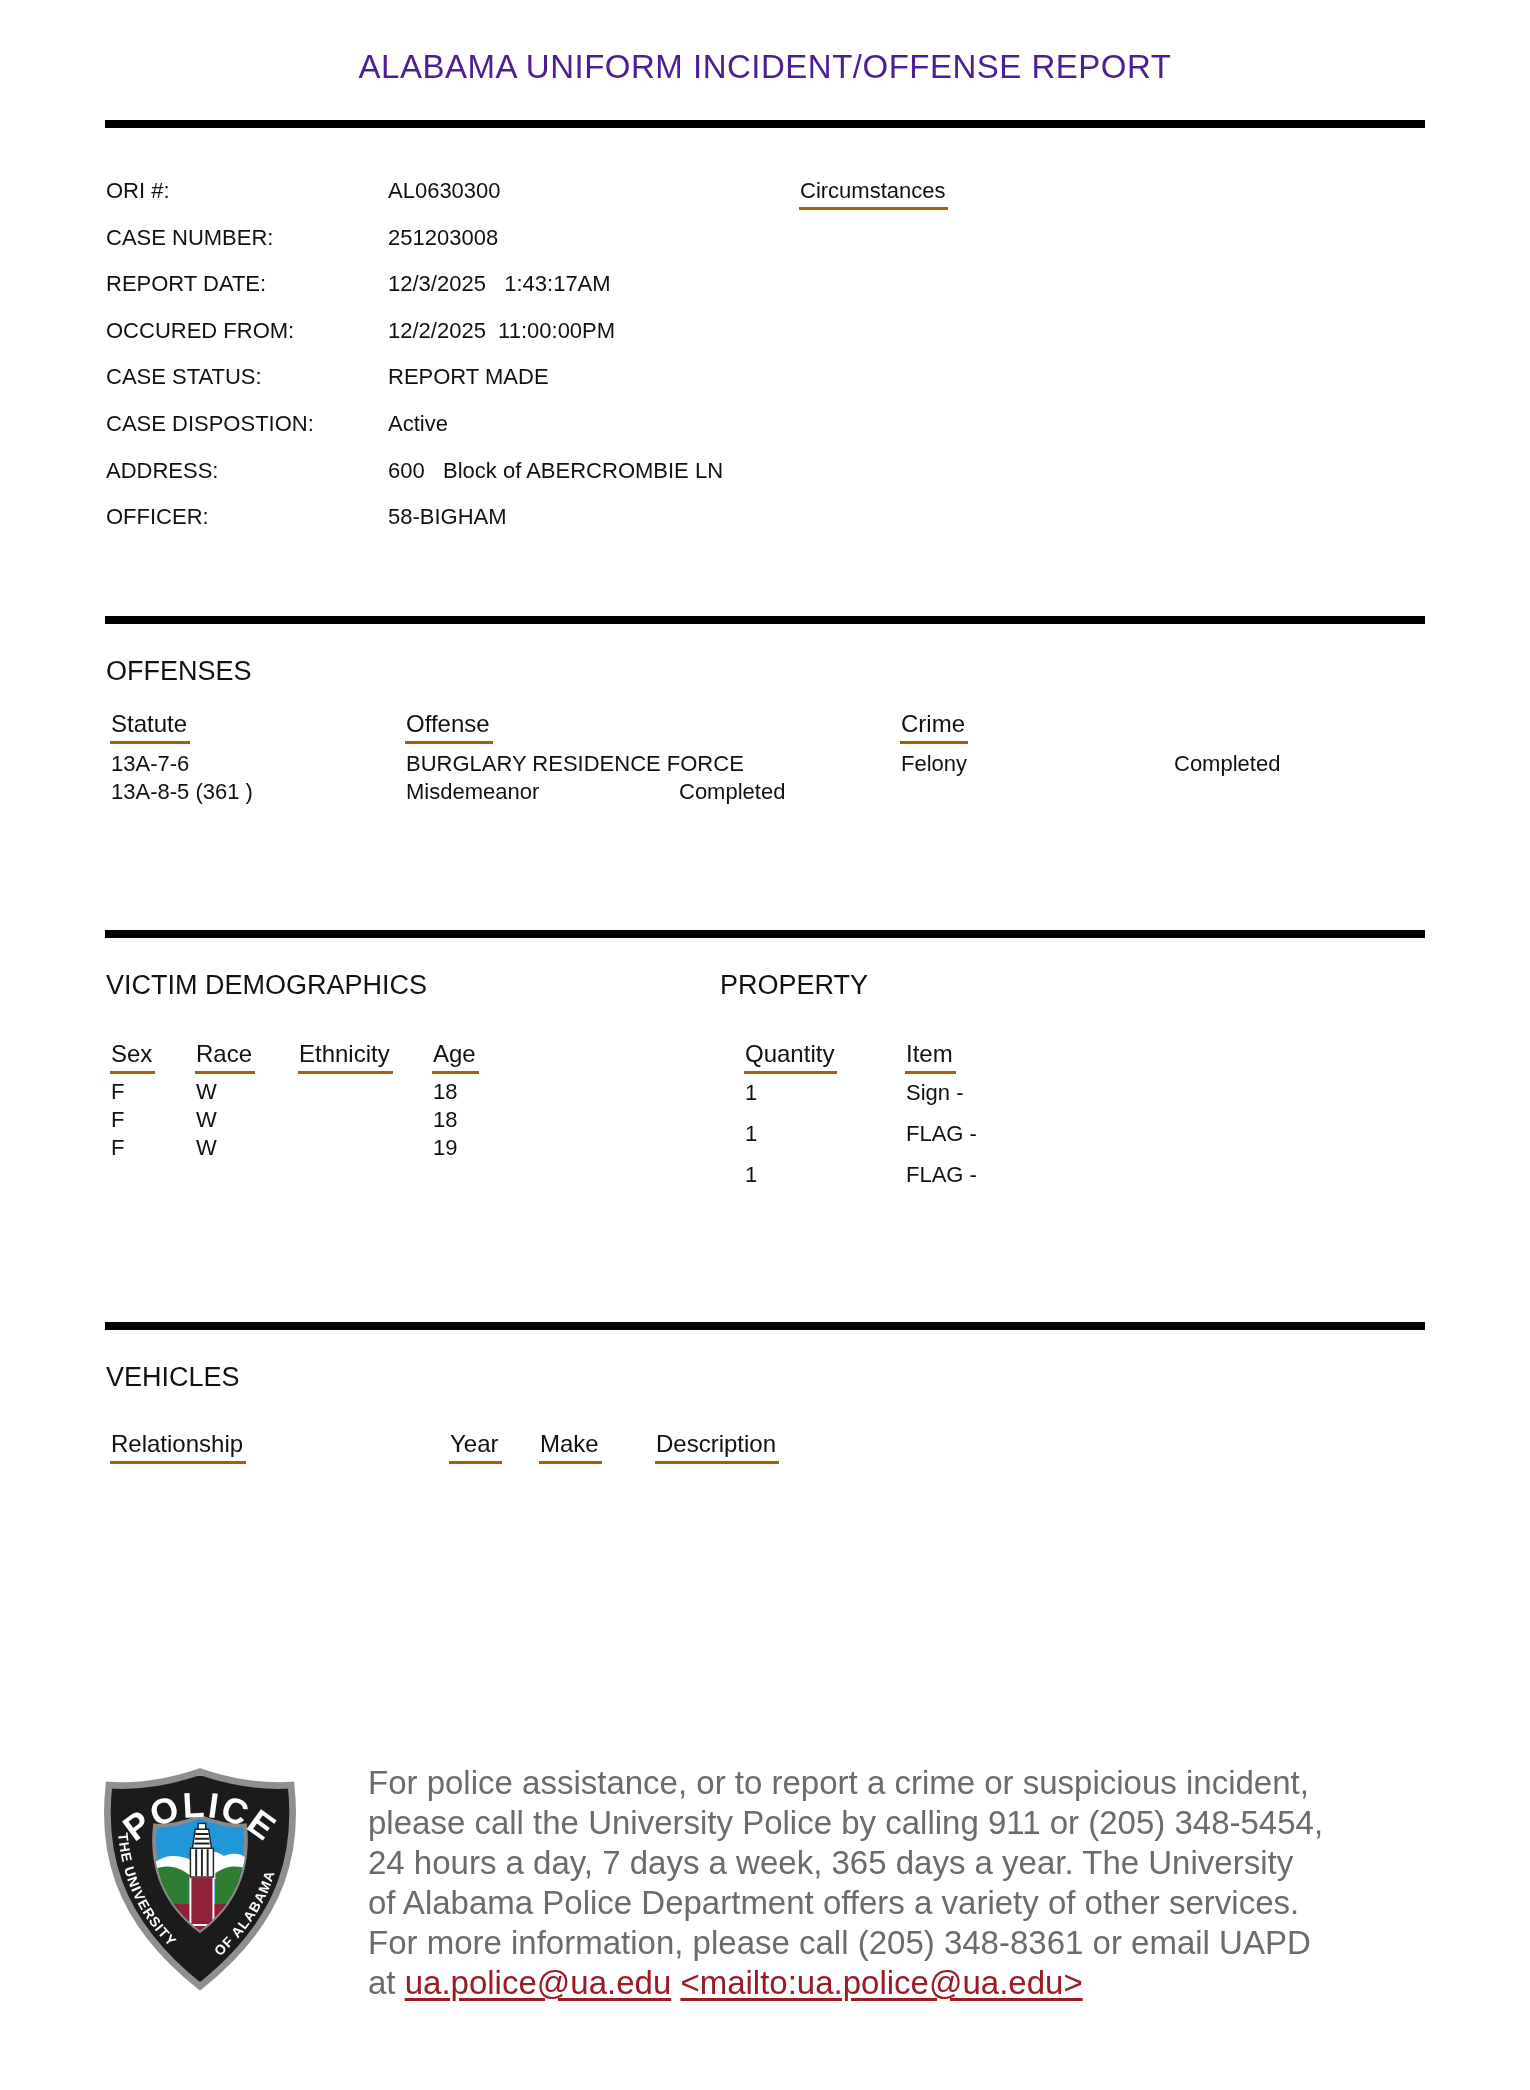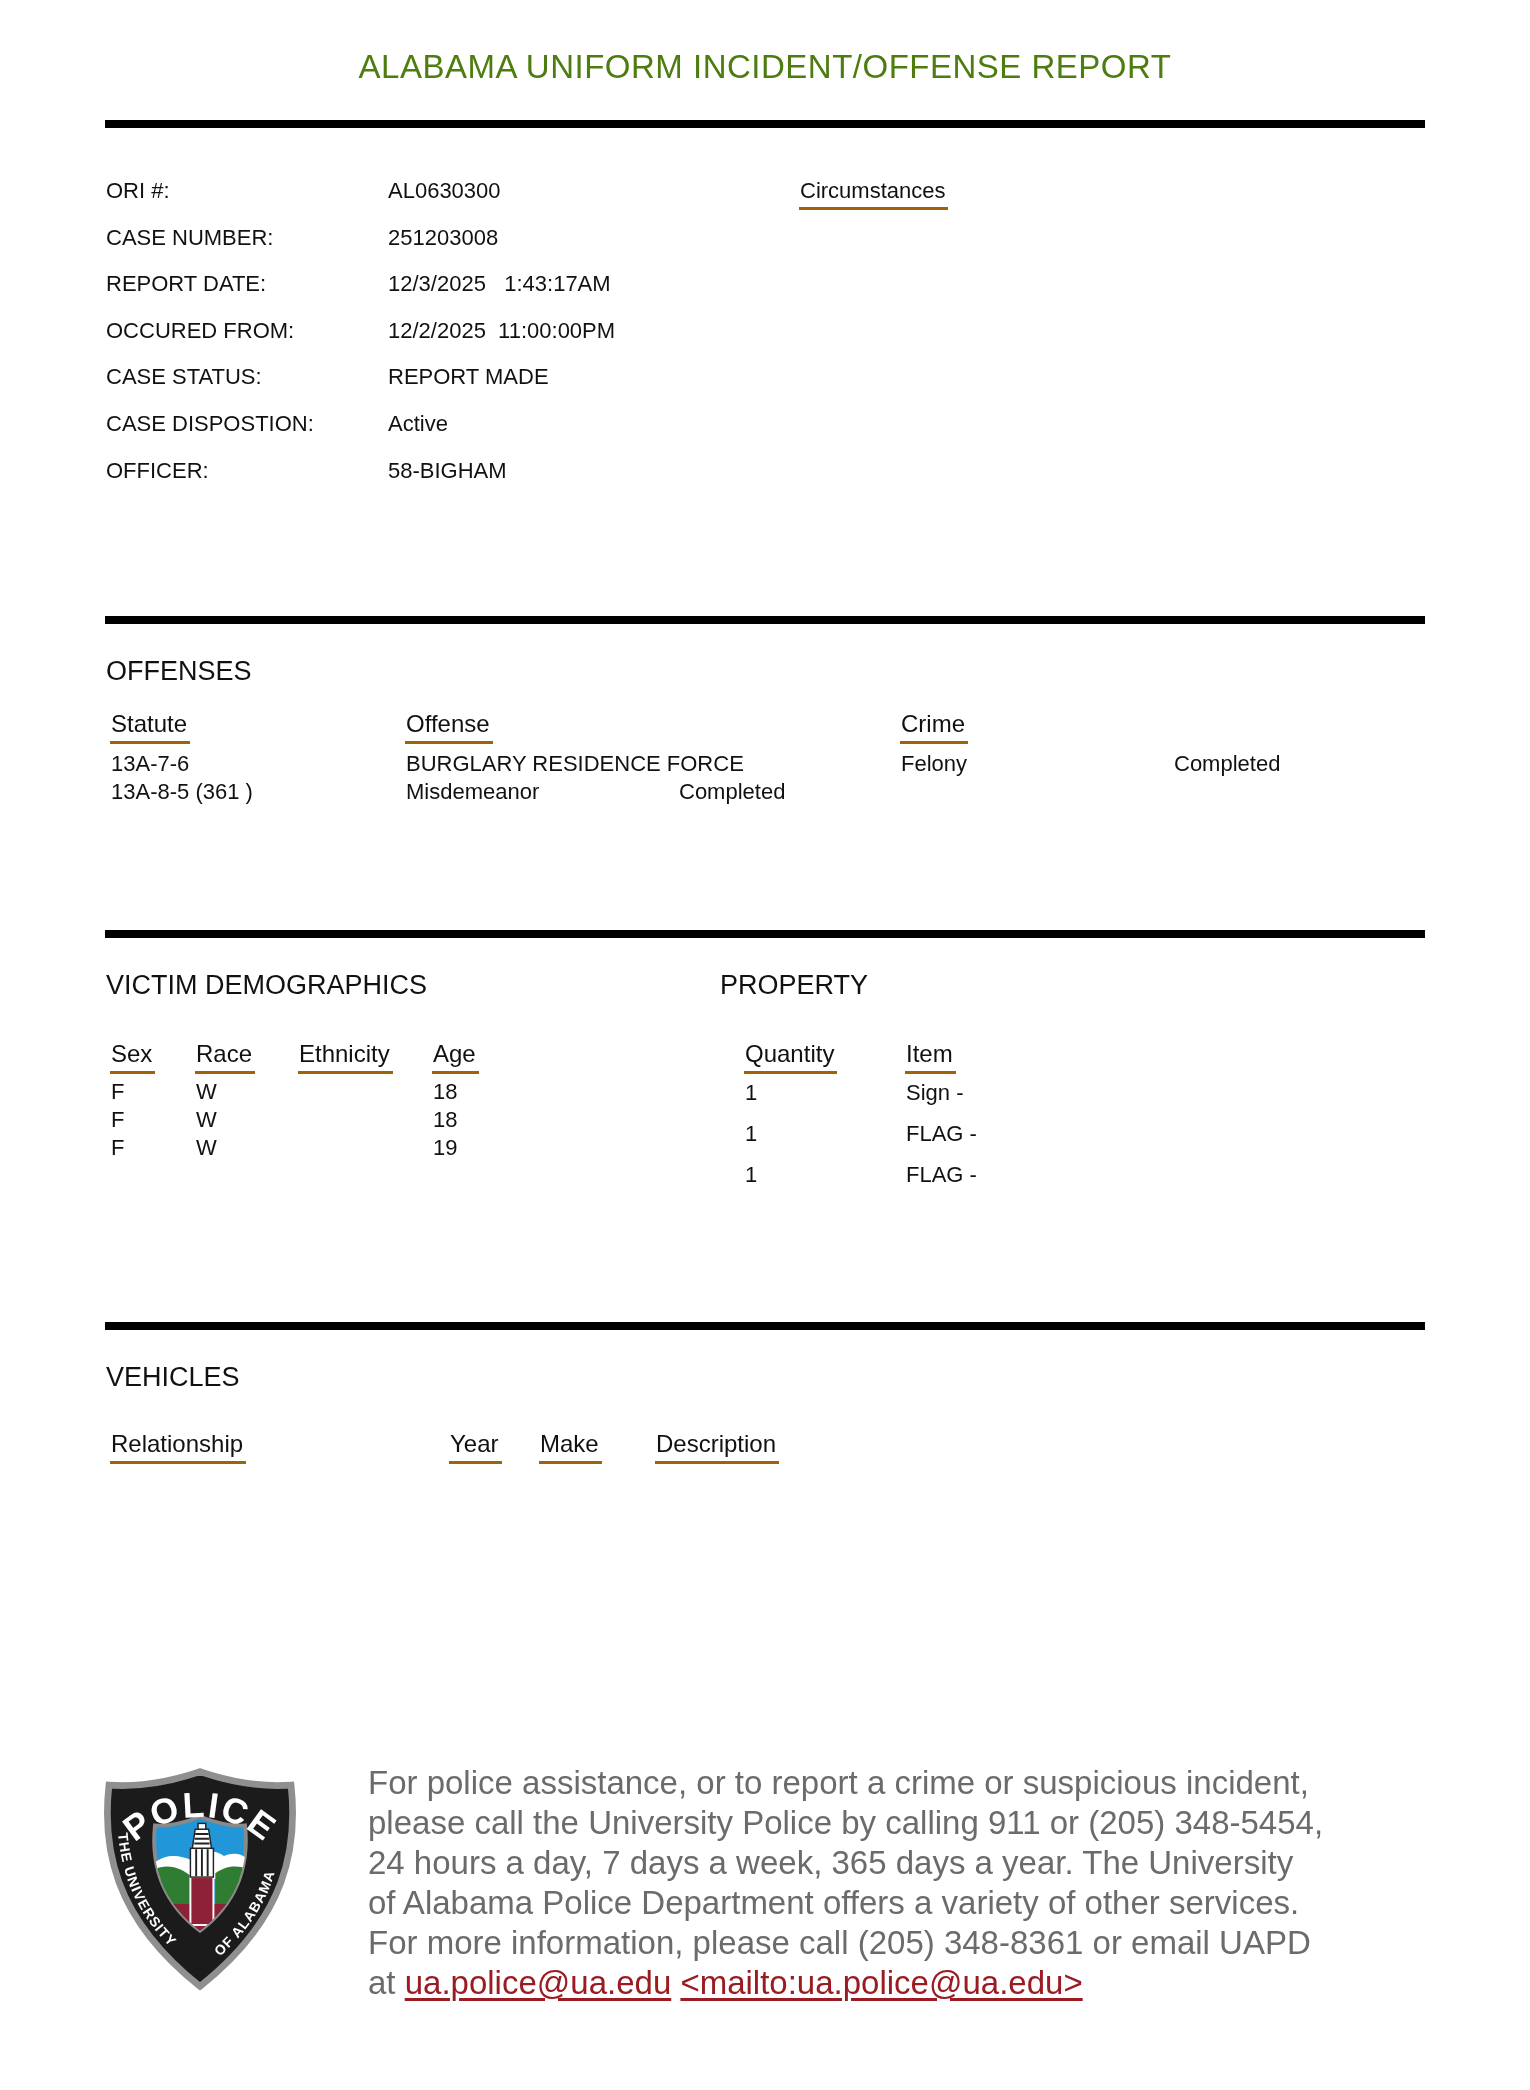--- a/index.html
+++ b/index.html
@@ -1,18 +1,18 @@
 <!DOCTYPE html>
 <html><head>
 <meta charset="utf-8">
 <style>
   html,body{margin:0;padding:0;background:#ffffff;}
   body{font-family:"Liberation Sans", sans-serif; color:#111; width:1530px; height:2090px; position:relative;}
   .page{position:absolute; left:0; top:0; width:1530px; height:2090px; background:#fff;}
-  .title{position:absolute; left:0; top:48px; width:100%; text-align:center; font-size:33px; letter-spacing:.5px; color:#4d7c0f;}
+  .title{position:absolute; left:0; top:48px; width:100%; text-align:center; font-size:33px; letter-spacing:.5px; color:#4c1d95;}
   .rule{position:absolute; left:105px; width:1320px; height:8px; background:#000;}
   .rule1{top:120px;}
   .rule2{top:616px;}
   .rule3{top:930px;}
   .rule4{top:1322px;}
 
   .fields{position:absolute; left:106px; top:178px; font-size:22px;}
   .field-row{display:flex; height:46.6px; align-items:flex-start;}
   .field-label{width:282px; white-space:pre;}
   .field-value{white-space:pre;}
@@ -83,20 +83,24 @@
       <span class="field-label">OCCURED FROM:</span>
       <span class="field-value">12/2/2025  11:00:00PM</span>
     </div>
     <div class="field-row">
       <span class="field-label">CASE STATUS:</span>
       <span class="field-value">REPORT MADE</span>
     </div>
     <div class="field-row">
       <span class="field-label">CASE DISPOSTION:</span>
       <span class="field-value">Active</span>
+    </div>
+    <div class="field-row">
+      <span class="field-label">ADDRESS:</span>
+      <span class="field-value">600   Block of ABERCROMBIE LN</span>
     </div>
     <div class="field-row">
       <span class="field-label">OFFICER:</span>
       <span class="field-value">58-BIGHAM</span>
     </div>
   </div>
 
   <div class="circ">
     <span class="u">Circumstances</span>
   </div>

